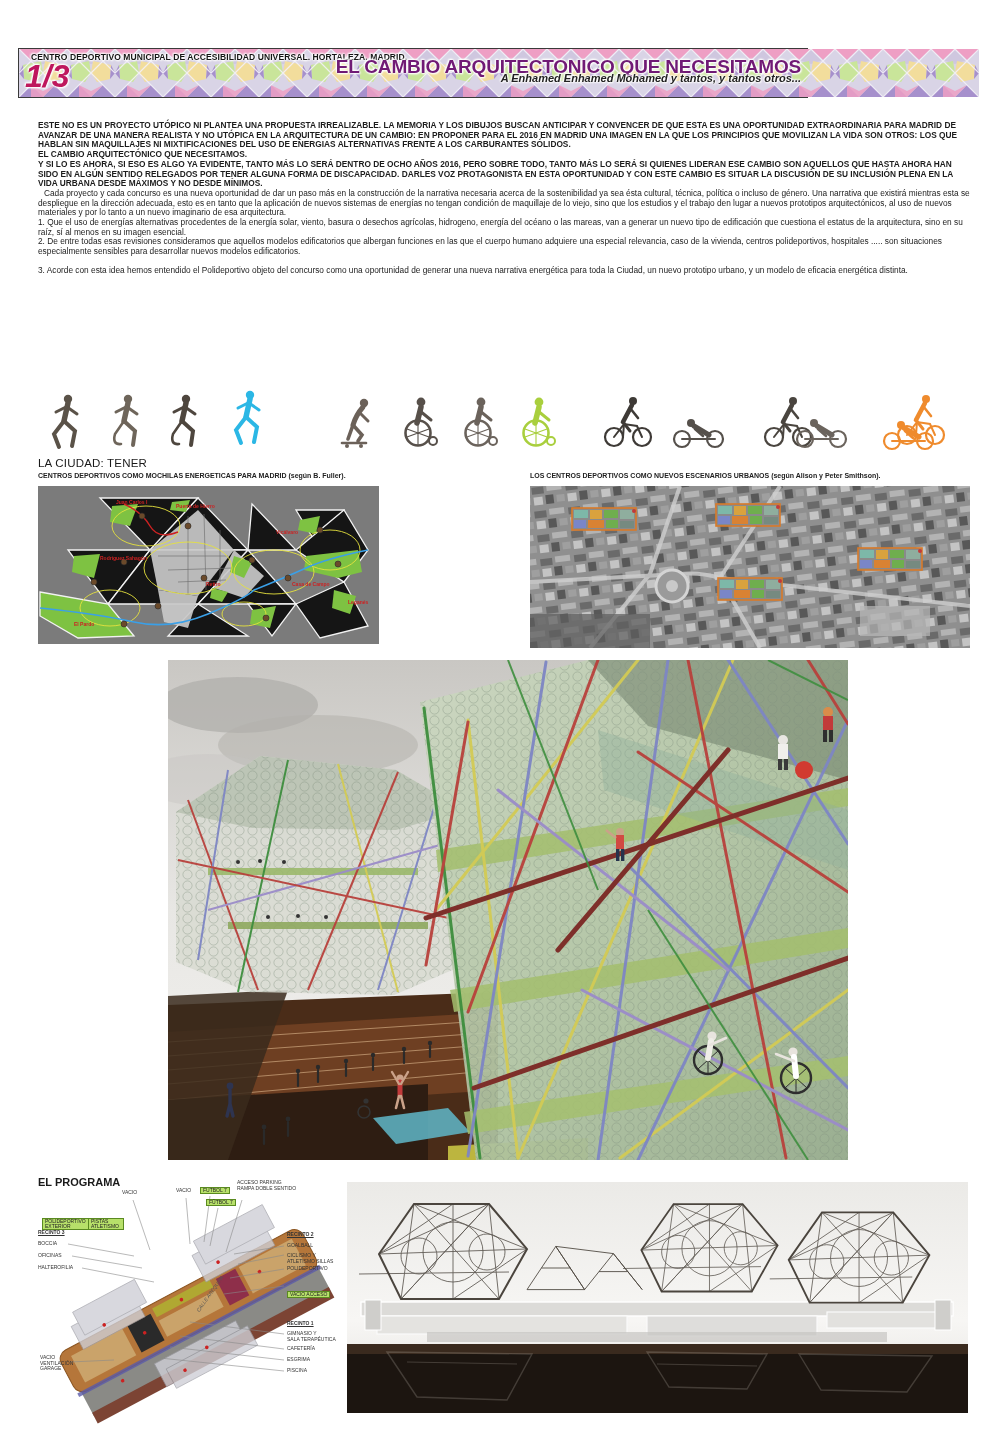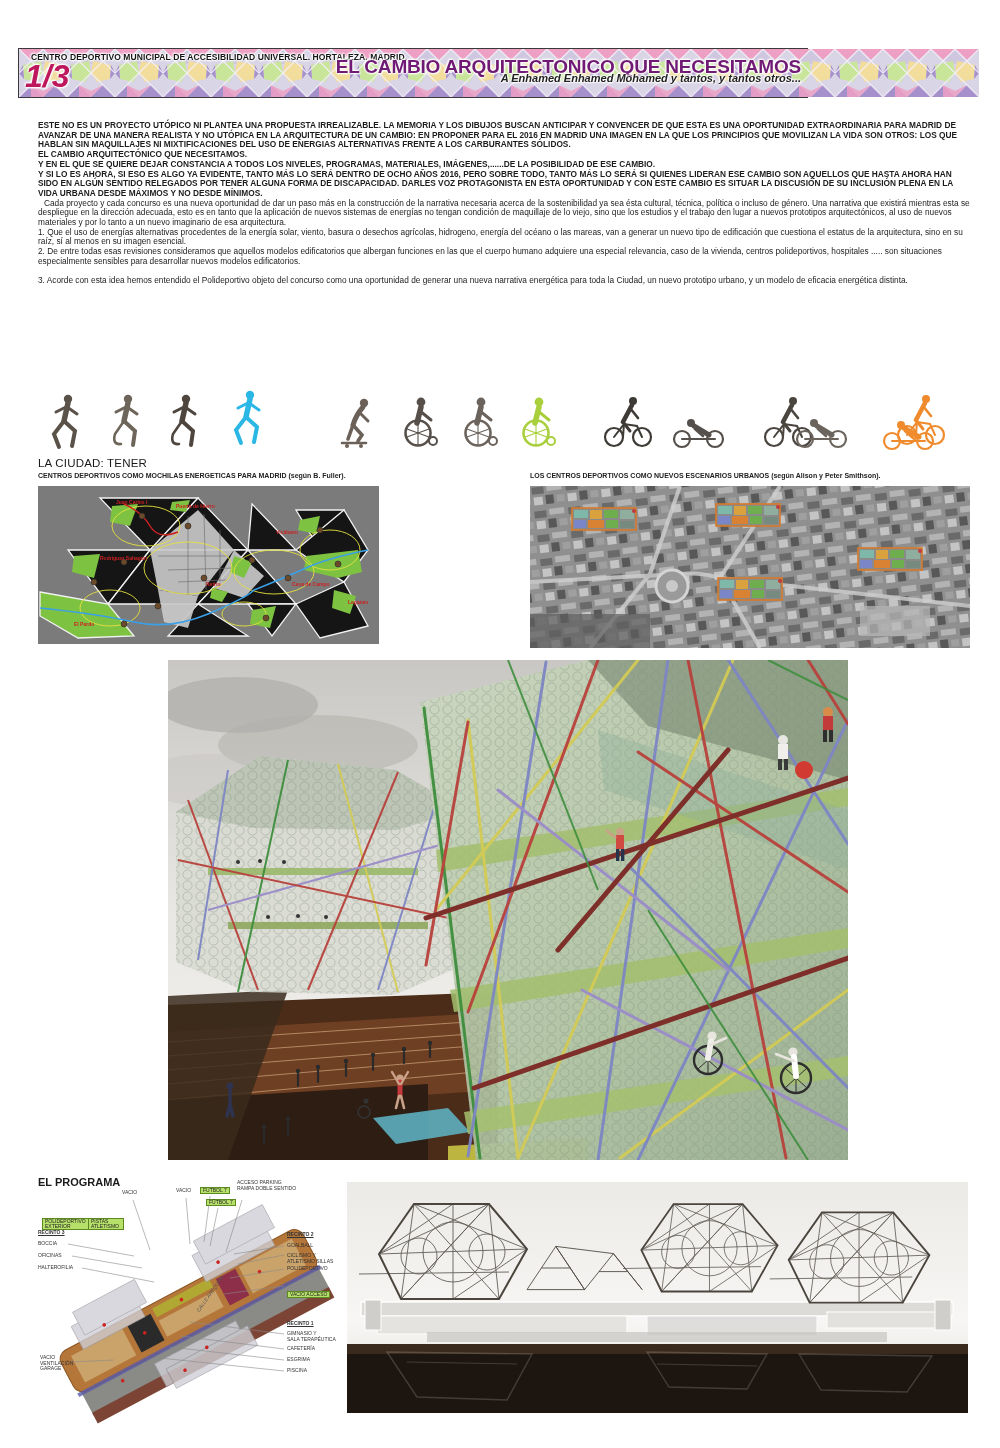--- a/index.html
+++ b/index.html
@@ -69,21 +69,20 @@
     </svg>
     <div class="abs halo" id="proj-title" style="left:12px;top:3px;">CENTRO DEPORTIVO MUNICIPAL DE ACCESIBILIDAD UNIVERSAL. HORTALEZA. MADRID.</div>
     <div class="abs halo" id="page-num" style="left:6px;top:9px;">1/3</div>
     <div class="abs halo" id="main-title" style="right:6px;top:7px;">EL CAMBIO ARQUITECTONICO QUE NECESITAMOS</div>
     <div class="abs halo" id="dedication" style="right:6px;top:23px;">A Enhamed Enhamed Mohamed y tantos, y tantos otros...</div>
   </div>
 
   <div class="abs" id="intro">
     <p class="b">ESTE NO ES UN PROYECTO UTÓPICO NI PLANTEA UNA PROPUESTA IRREALIZABLE. LA MEMORIA Y LOS DIBUJOS BUSCAN ANTICIPAR Y CONVENCER DE QUE ESTA ES UNA OPORTUNIDAD EXTRAORDINARIA PARA MADRID DE AVANZAR DE UNA MANERA REALISTA Y NO UTÓPICA EN LA ARQUITECTURA DE UN CAMBIO: EN PROPONER PARA EL 2016 EN MADRID UNA IMAGEN EN LA QUE LOS PRINCIPIOS QUE MOVILIZAN LA VIDA SON OTROS: LOS QUE HABLAN SIN MAQUILLAJES NI MIXTIFICACIONES DEL USO DE ENERGIAS ALTERNATIVAS FRENTE A LOS CARBURANTES SÓLIDOS.</p>
     <p class="b">EL CAMBIO ARQUITECTÓNICO QUE NECESITAMOS.</p>
-    <p class="b">Y EN EL QUE SE QUIERE DEJAR CONSTANCIA A TODOS LOS NIVELES, PROGRAMAS, MATERIALES, IMÁGENES,......DE LA POSIBILIDAD DE ESE CAMBIO.</p>
     <p class="b">Y SI LO ES AHORA, SI ESO ES ALGO YA EVIDENTE, TANTO MÁS LO SERÁ DENTRO DE OCHO AÑOS 2016, PERO SOBRE TODO, TANTO MÁS LO SERÁ SI QUIENES LIDERAN ESE CAMBIO SON AQUELLOS QUE HASTA AHORA HAN SIDO EN ALGÚN SENTIDO RELEGADOS POR TENER ALGUNA FORMA DE DISCAPACIDAD. DARLES VOZ PROTAGONISTA EN ESTA OPORTUNIDAD Y CON ESTE CAMBIO ES SITUAR LA DISCUSIÓN DE SU INCLUSIÓN PLENA EN LA VIDA URBANA DESDE MÁXIMOS Y NO DESDE MÍNIMOS.</p>
     <p style="text-indent:6px;">Cada proyecto y cada concurso es una nueva oportunidad de dar un  paso más en la construcción de la narrativa necesaria acerca de la sostenibilidad ya sea ésta cultural, técnica, política o incluso de género. Una narrativa que existirá mientras esta se despliegue en la dirección adecuada, esto es en tanto que la aplicación de nuevos sistemas de energías no tengan condición de maquillaje de lo viejo, sino que los estudios y el trabajo den lugar a nuevos prototipos arquitectónicos, al uso de nuevos materiales y por lo tanto  a un nuevo imaginario de esa arquitectura.</p>
     <p>1. Que el uso de energías alternativas procedentes de la energía solar, viento, basura o desechos agrícolas, hidrogeno, energía del océano o las mareas, van a generar un nuevo tipo de edificación que cuestiona el estatus de la arquitectura, sino en su raíz, sí al menos en su imagen esencial.</p>
     <p>2. De entre todas esas revisiones consideramos que aquellos modelos edificatorios que albergan funciones en las que el cuerpo humano adquiere una especial relevancia, caso de la vivienda, centros polideportivos, hospitales ..... son situaciones especialmente sensibles para desarrollar nuevos modelos edificatorios.</p>
     <p style="margin-top:9px;">3. Acorde con esta idea hemos entendido el Polideportivo objeto del concurso como una oportunidad de generar una nueva narrativa energética para toda la Ciudad, un nuevo prototipo urbano, y un modelo de eficacia energética distinta.</p>
   </div>
 
 
   <svg class="abs" style="left:38px;top:383px;" width="930" height="72">
     <defs>

